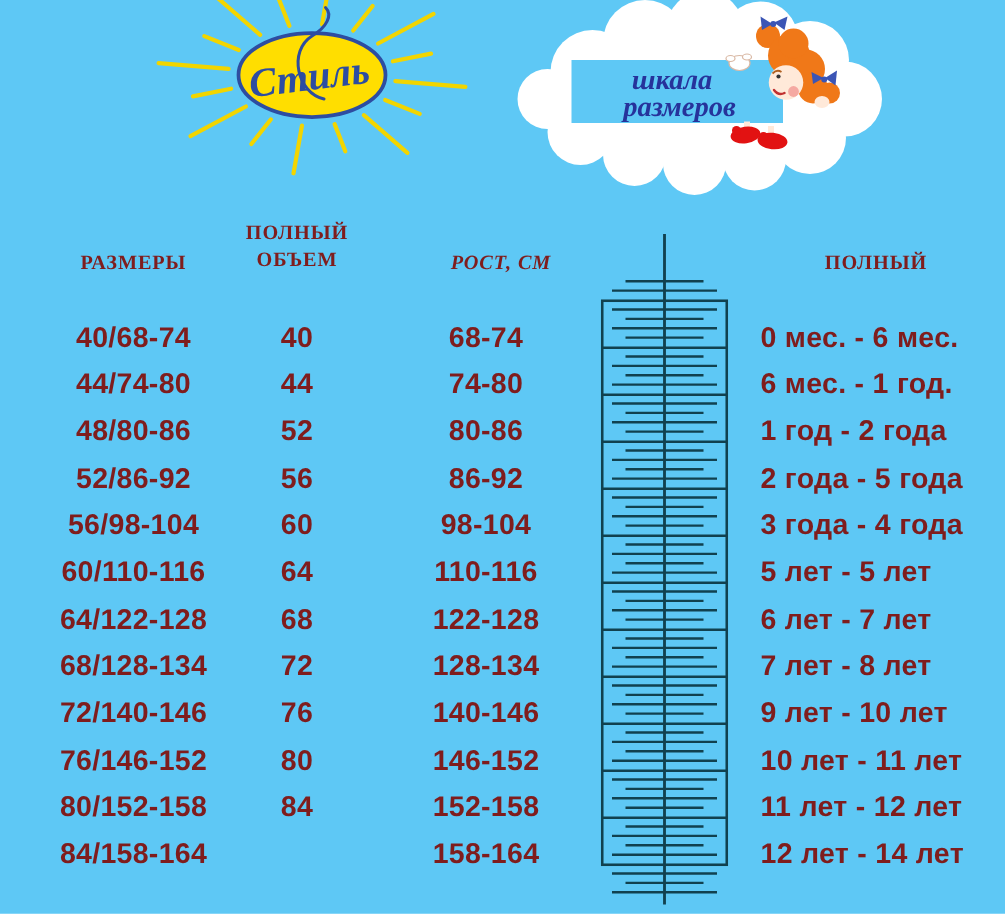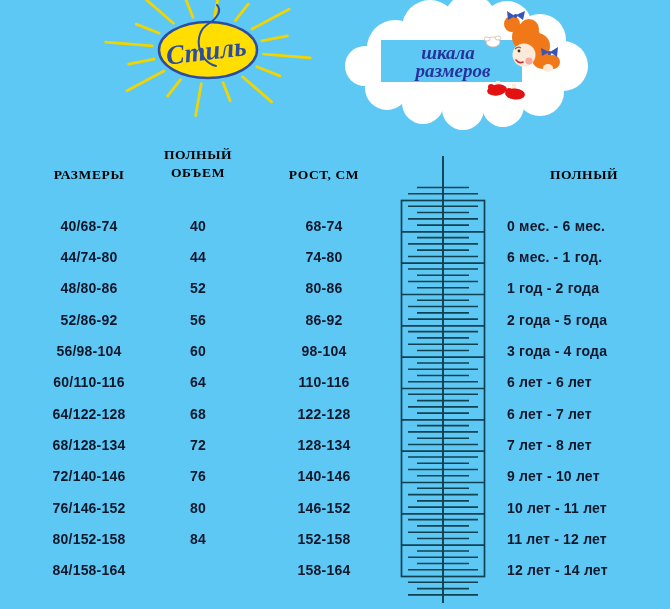--- a/index.html
+++ b/index.html
@@ -7,30 +7,30 @@
     position:relative;width:670px;height:609px;overflow:hidden;
     background:#5EC8F5;
     font-family:"Liberation Sans",sans-serif;
   }
   svg{position:absolute;display:block;}
   #sun-svg{left:98px;top:0;}
   #cloud-svg{left:335px;top:0;}
   #ruler-svg{left:385px;top:150px;}
 
   .hdr{
-    position:absolute;color:#000000;font-family:"Liberation Serif",serif;
+    position:absolute;color:#7f1d1d;font-family:"Liberation Serif",serif;
     font-weight:bold;font-size:13.5px;letter-spacing:.6px;text-align:center;
   }
   #h-sizes{left:0;top:167px;width:178px;text-align:center;}
   #h-chest{left:138px;top:146px;width:120px;line-height:18px;}
   #h-chest span{display:block;}
-  #h-height{left:254px;top:167px;width:140px;}
+  #h-height{left:264px;top:167px;width:140px;font-style:italic;}
   #h-age{left:500px;top:167px;width:168px;}
 
-  .col{position:absolute;top:210px;color:#0f172a;font-size:14px;font-weight:bold;}
+  .col{position:absolute;top:210px;color:#7f1d1d;font-size:19px;font-weight:bold;}
   .col .cell{height:31.33px;display:flex;align-items:center;justify-content:center;letter-spacing:.2px;}
   #col-sizes{left:0;width:178px;}
   #col-chest{left:158px;width:80px;}
   #col-height{left:254px;width:140px;}
   #col-age{left:507px;width:163px;}
   #col-age .cell{justify-content:flex-start;}
 
   .banner-text{font-family:"Liberation Serif",serif;font-style:italic;font-weight:bold;fill:#26339B;font-size:19px;}
   .monogram{font-family:"Liberation Serif",serif;font-style:italic;font-weight:bold;fill:#2D4DA1;font-size:27px;}
 </style>
@@ -175,21 +175,21 @@
       <div class="cell">146-152</div>
       <div class="cell">152-158</div>
       <div class="cell">158-164</div>
     </div>
   <div id="col-age" class="col">
       <div class="cell">0 мес. - 6 мес.</div>
       <div class="cell">6 мес. - 1 год.</div>
       <div class="cell">1 год - 2 года</div>
       <div class="cell">2 года - 5 года</div>
       <div class="cell">3 года - 4 года</div>
-      <div class="cell">6 лет - 6 лет</div>
+      <div class="cell">5 лет - 5 лет</div>
       <div class="cell">6 лет - 7 лет</div>
       <div class="cell">7 лет - 8 лет</div>
       <div class="cell">9 лет - 10 лет</div>
       <div class="cell">10 лет - 11 лет</div>
       <div class="cell">11 лет - 12 лет</div>
       <div class="cell">12 лет - 14 лет</div>
     </div>
 
   <svg id="ruler-svg" width="120" height="459" viewBox="0 0 120 459">
       <line x1="58" y1="6" x2="58" y2="453" stroke="#11414F" stroke-width="1.9"></line>

